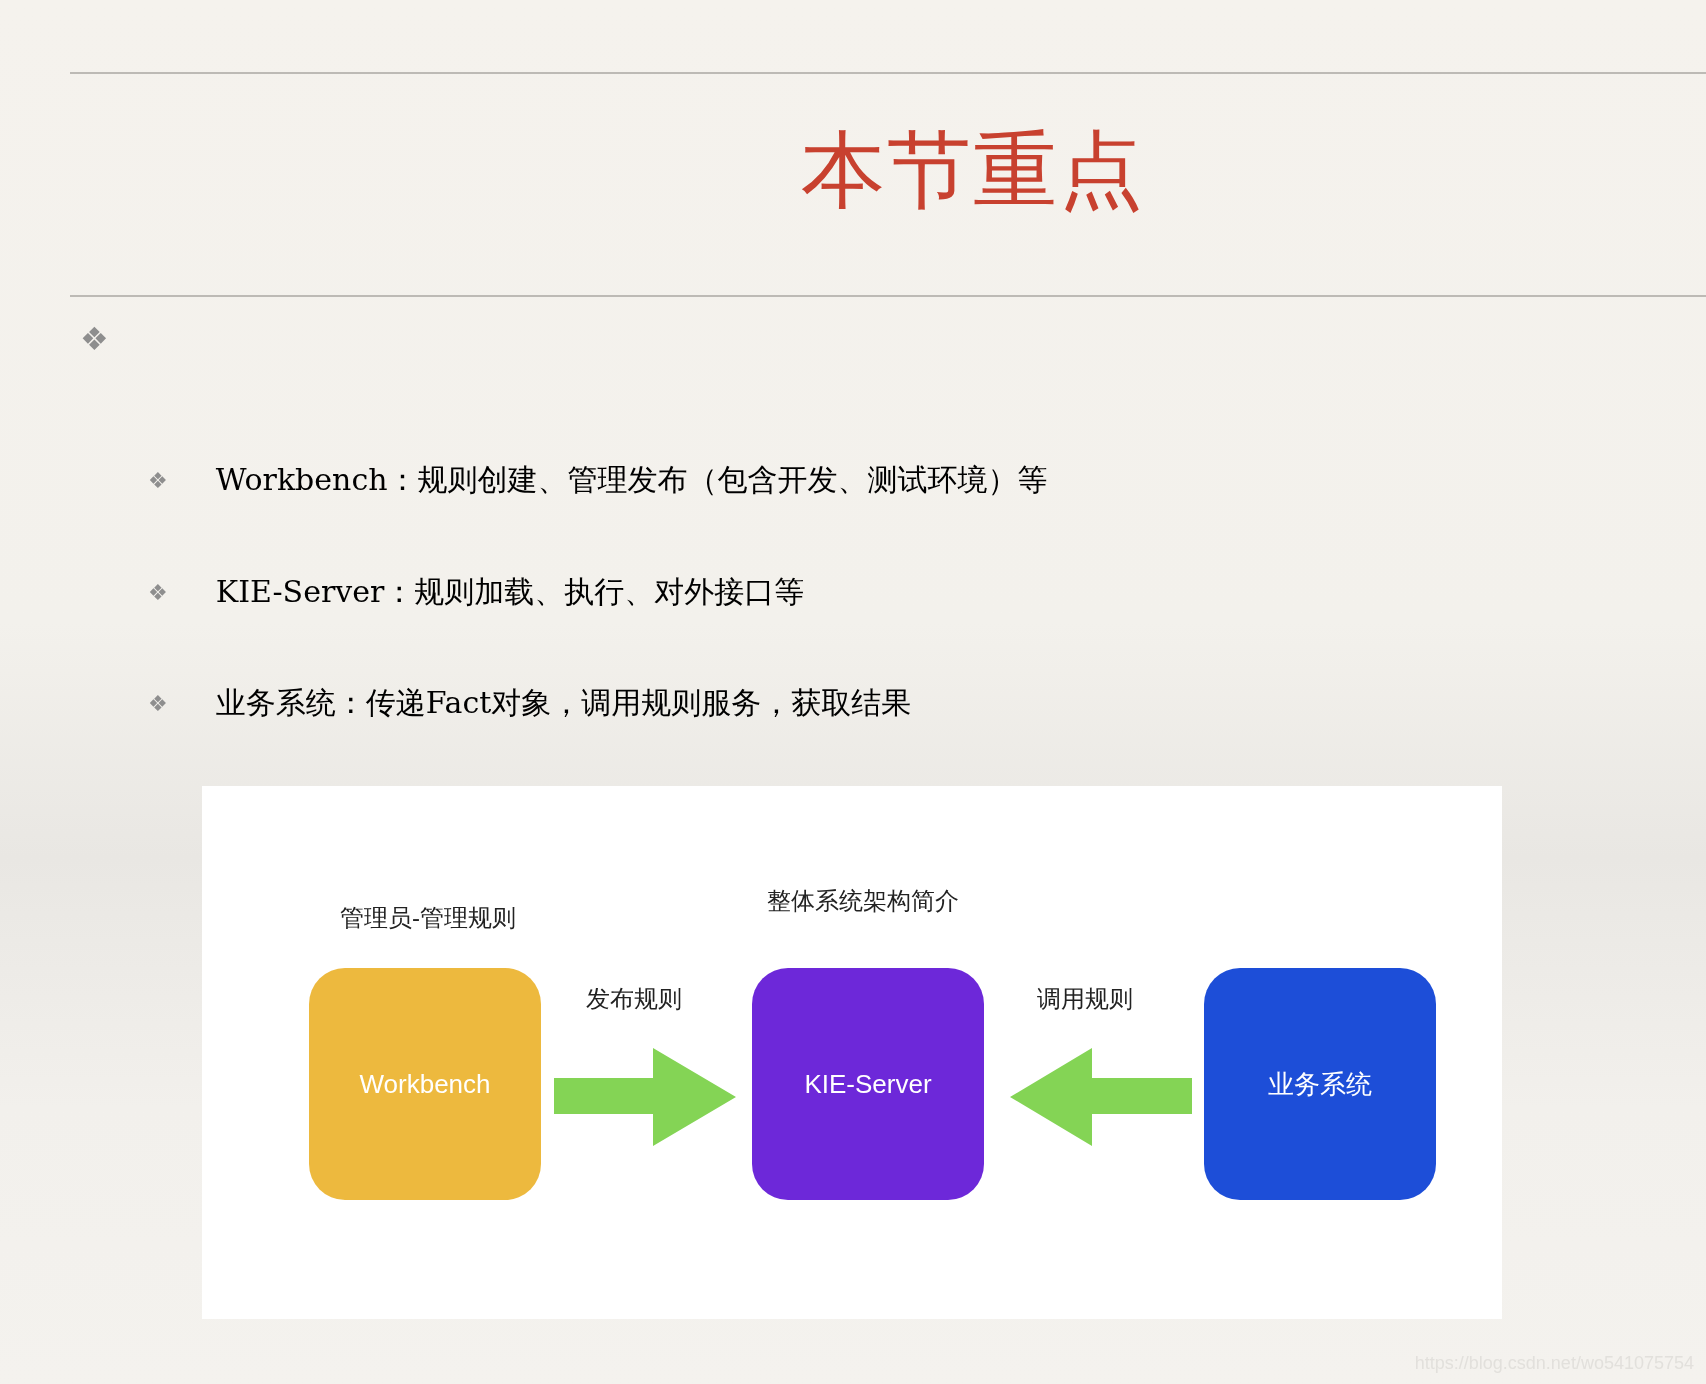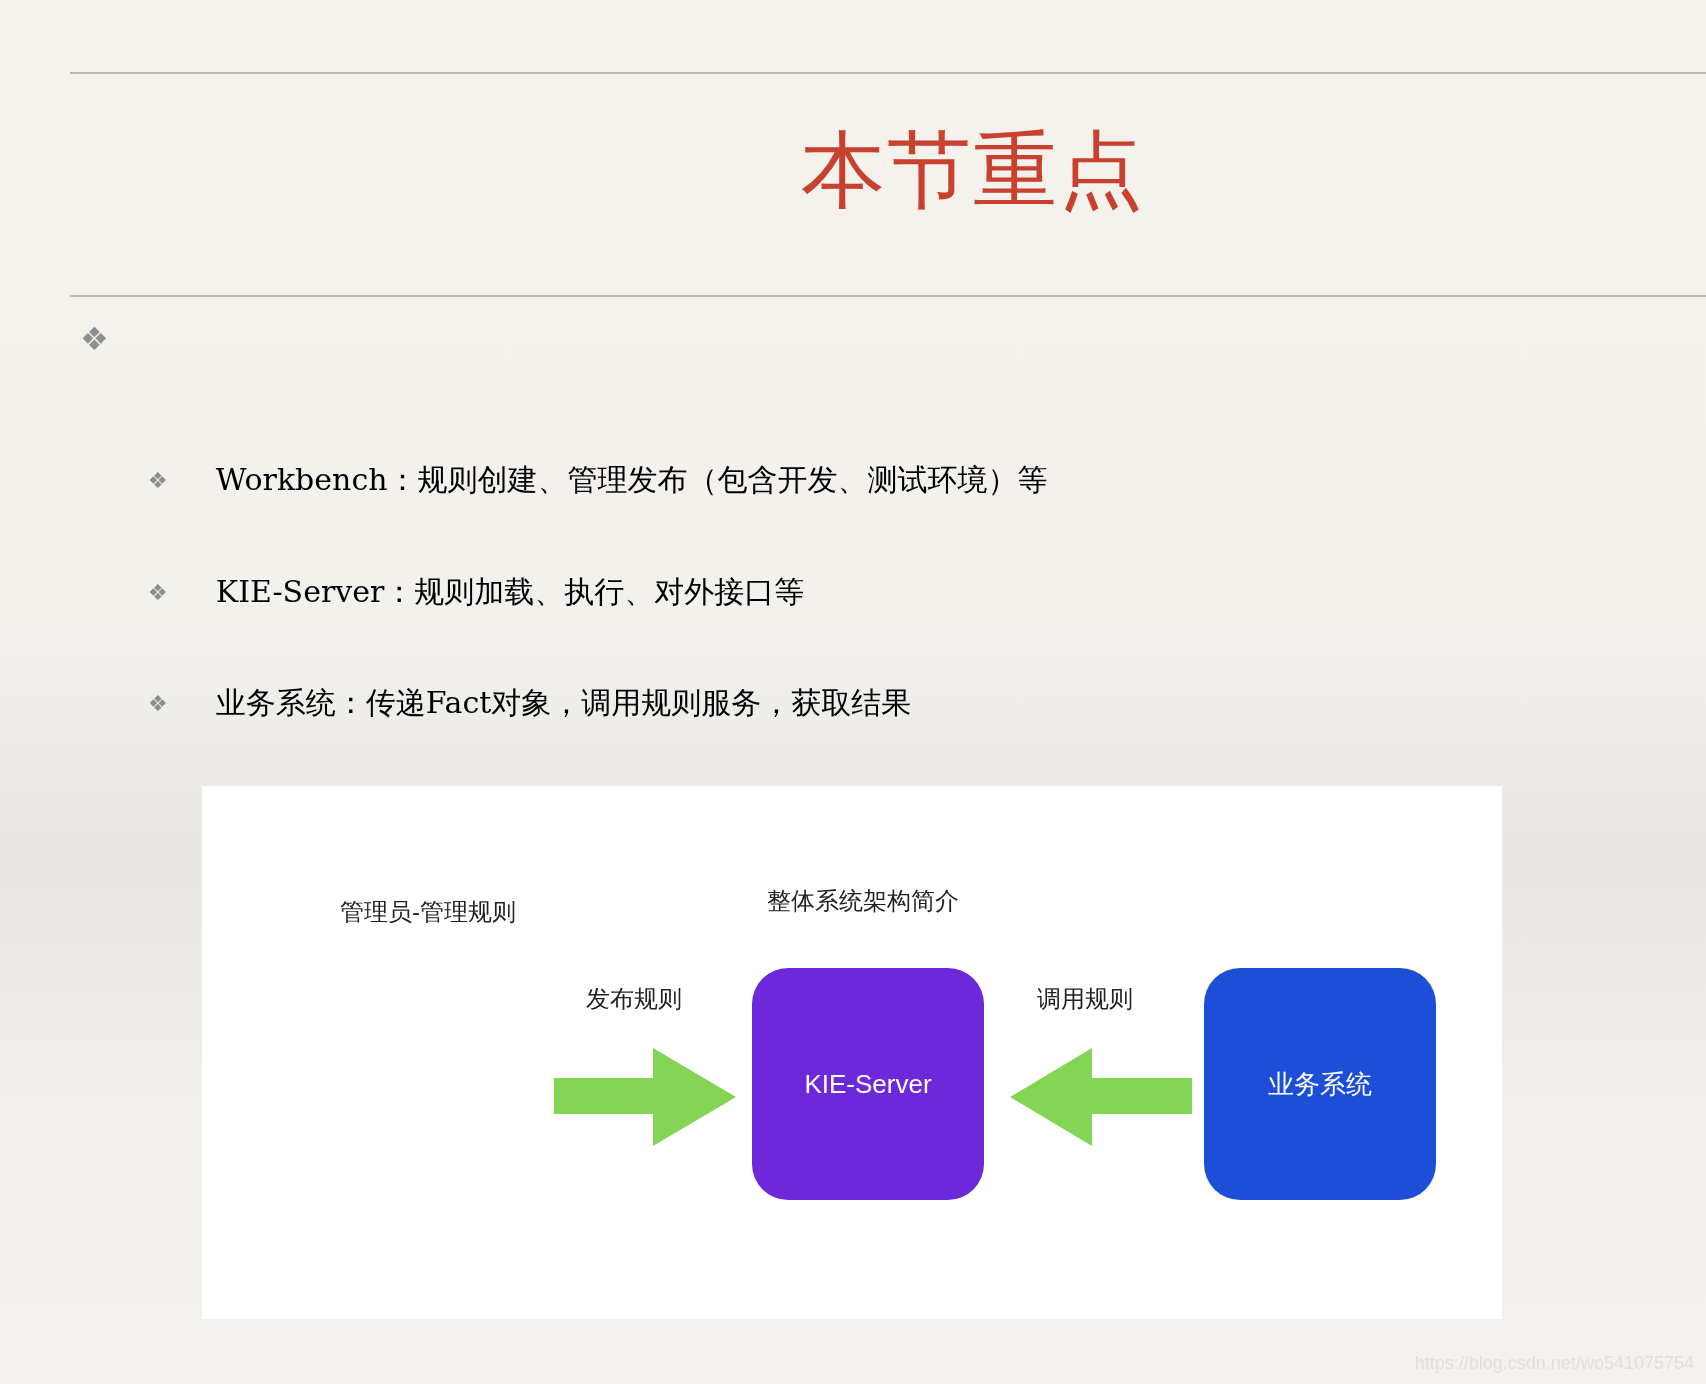--- a/index.html
+++ b/index.html
@@ -41,25 +41,28 @@
 <div class="sub" style="top:564px;">
   <span class="bullet">❖</span>
   <span class="txt">KIE-Server：规则加载、执行、对外接口等</span>
 </div>
 <div class="sub" style="top:675px;">
   <span class="bullet">❖</span>
   <span class="txt">业务系统：传递Fact对象，调用规则服务，获取结果</span>
 </div>
 
 <div class="panel">
-  <div class="lbl" style="left:226px;top:110px;">管理员-管理规则</div>
+  <div class="lbl" style="left:226px;top:116px;">管理员-管理规则</div>
   <div class="lbl" style="left:661px;top:99px;">整体系统架构简介</div>
   <div class="lbl" style="left:432px;top:197px;">发布规则</div>
   <div class="lbl" style="left:883px;top:197px;">调用规则</div>
 
+  <div class="box" style="left:107px;background:#edb93e;">
+    <span>Workbench</span>
+  </div>
   <div class="box" style="left:550px;background:#6d28d9;">
     <span>KIE-Server</span>
   </div>
   <div class="box" style="left:1002px;background:#1d4ed8;">
     <span>业务系统</span>
   </div>
 
   <svg class="arrow" style="left:352px;top:262px;" width="182" height="98" viewBox="0 0 182 98">
     <polygon points="0,30 99,30 99,0 182,49 99,98 99,66 0,66" fill="#84d455"></polygon>
   </svg>

